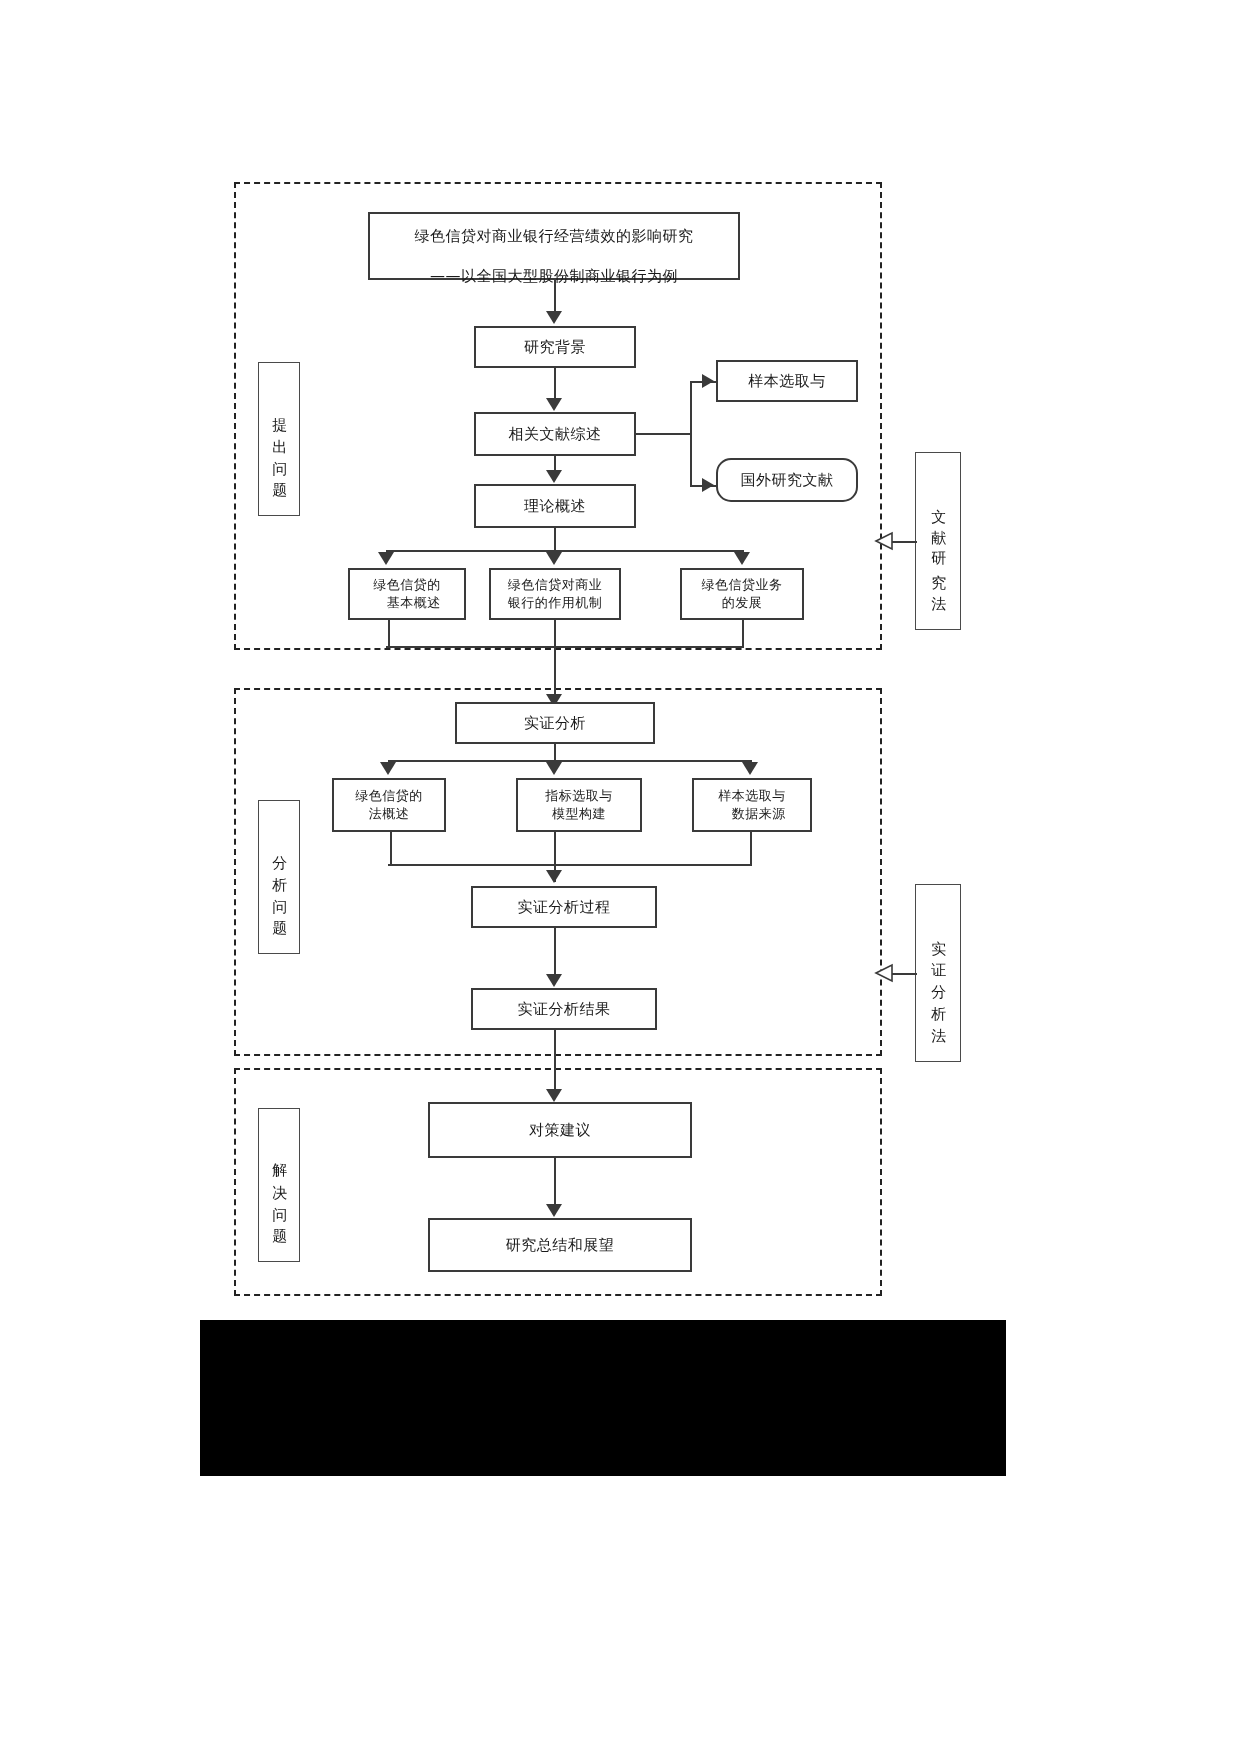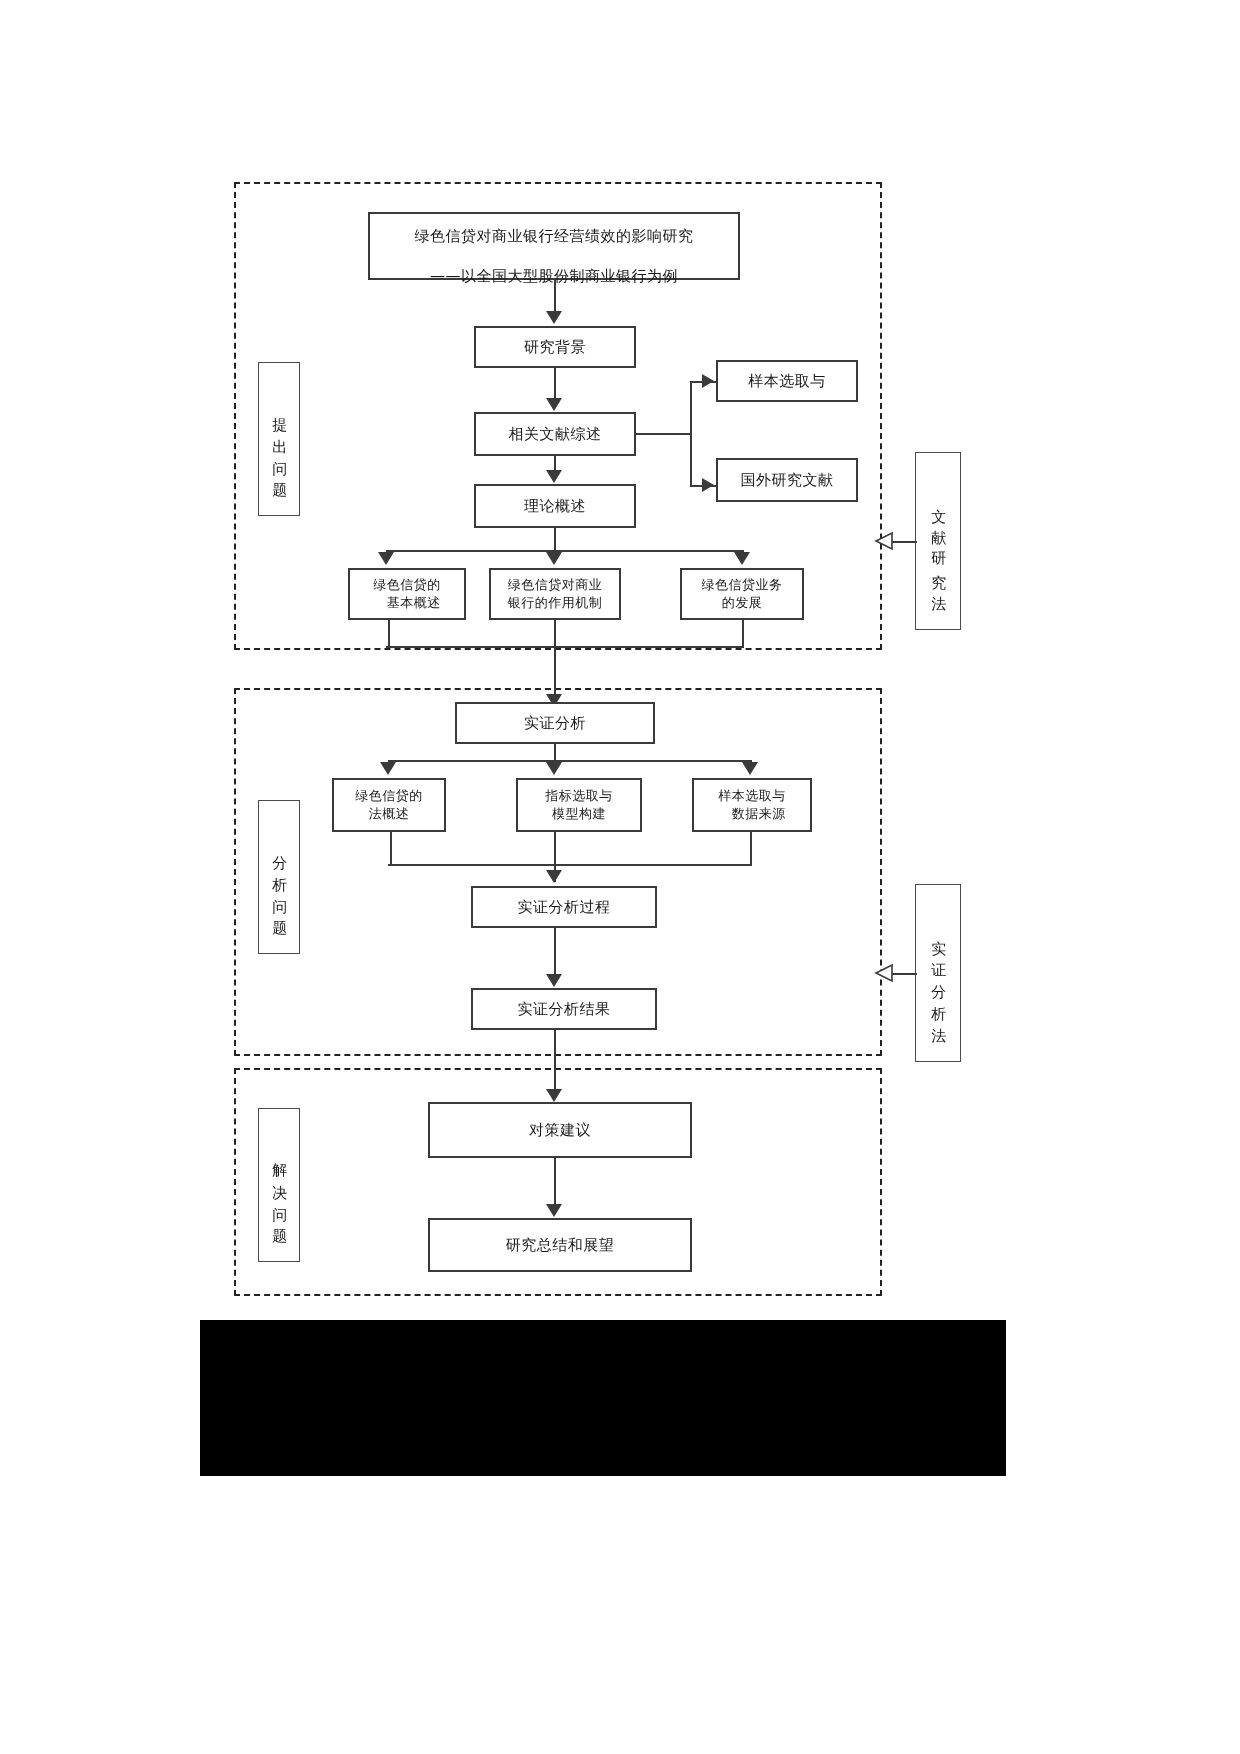--- a/index.html
+++ b/index.html
@@ -119,21 +119,21 @@
   <div class="hline" style="left:636px;top:433px;width:56px;"></div>
   <div class="vline" style="left:690px;top:381px;height:104px;"></div>
   <div class="hline" style="left:690px;top:381px;width:26px;"></div>
   <div class="arrowright" style="left:702px;top:374px;"></div>
   <div class="hline" style="left:690px;top:485px;width:26px;"></div>
   <div class="arrowright" style="left:702px;top:478px;"></div>
 
   <div class="node" style="left:716px;top:360px;width:142px;height:42px;">
     <span class="t">样本选取与</span>
   </div>
-  <div class="node" style="left:716px;top:458px;width:142px;height:44px;">
+  <div class="node" style="left:716px;top:458px;width:142px;height:44px;border-radius:15px;">
     <span class="t">国外研究文献</span>
   </div>
 
   <div class="vline" style="left:554px;top:456px;height:16px;"></div>
   <div class="arrowdown" style="left:546px;top:470px;"></div>
 
   <div class="node" style="left:474px;top:484px;width:162px;height:44px;">
     <span class="t">理论概述</span>
   </div>
 

